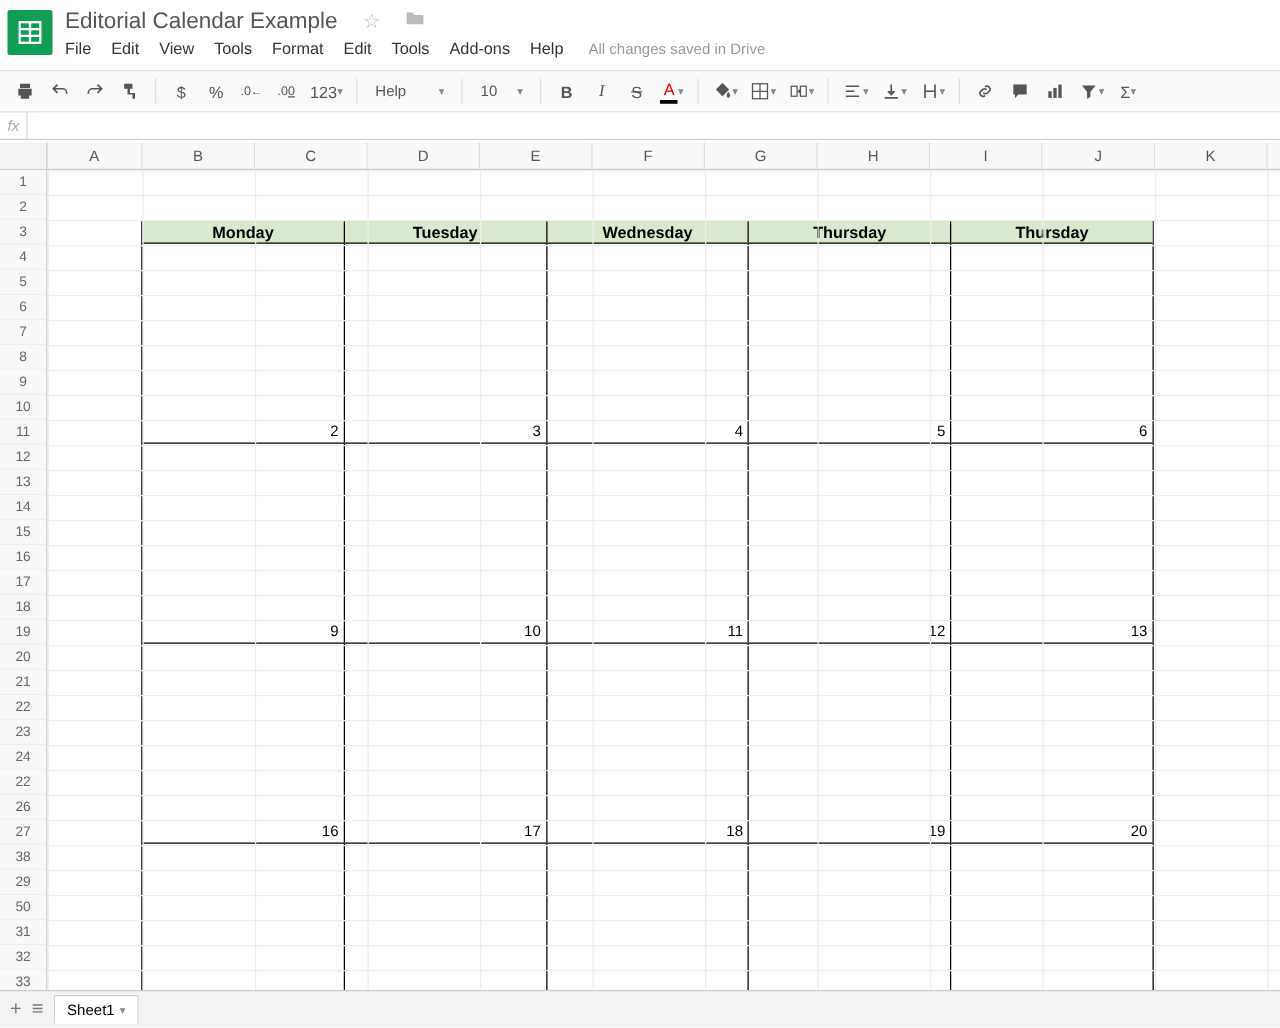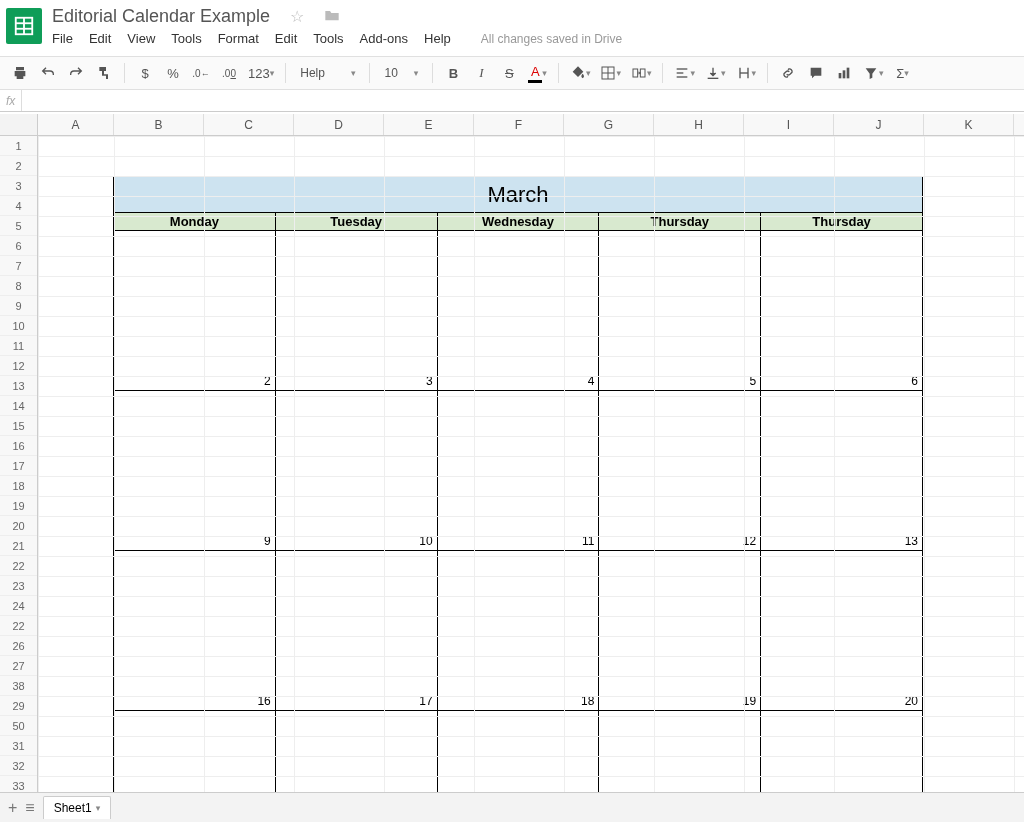--- a/index.html
+++ b/index.html
@@ -6,21 +6,21 @@
   html, body { width: 1024px; height: 822px; font-family: Arial, sans-serif; background: #fff; overflow: hidden; }
   .titlebar { display: flex; align-items: flex-start; padding: 6px 0 0 6px; height: 56px; }
   .logo { width: 36px; height: 36px; background: #0f9d58; border-radius: 2px; display:flex; align-items:center; justify-content:center; margin-right: 10px; margin-top:2px;}
   .logo svg { width: 22px; height: 22px; }
   .title-col { display:flex; flex-direction:column; }
   .doc-title-row { display:flex; align-items:center; gap:20px; }
   .doc-title { font-size: 18px; color: #555; font-weight: 400; }
   .star, .folder { color:#bbb; }
   .menubar { display:flex; gap:16px; font-size:13px; color:#333; margin-top:4px; align-items:center;}
   .menubar span { cursor:pointer; }
-  .status { color:#999; margin-left:14px; font-size:12px;}
+  .status { color:#999; margin-left:4px; font-size:12px;}
   .toolbar { height:34px; border-top:1px solid #e0e0e0; border-bottom:1px solid #e0e0e0; display:flex; align-items:center; padding:0 8px; gap:4px; background:#fafafa;}
   .tbtn { min-width:24px; height:24px; display:flex; align-items:center; justify-content:center; color:#555; font-size:13px; cursor:pointer; padding:0 3px;}
   .tbtn svg { width:16px; height:16px; }
   .sep { width:1px; height:20px; background:#ddd; margin:0 4px;}
   .font-sel, .size-sel { display:flex; align-items:center; gap:6px; padding:0 6px; font-size:12px; color:#555; cursor:pointer;}
   .dd { font-size:9px; color:#888; }
   .fxbar { height:22px; border-bottom:1px solid #ccc; display:flex; align-items:center; padding-left:6px; font-size:12px; color:#aaa; font-style:italic;}
   .fxbar .sepv { width:1px; height:100%; background:#ddd; margin:0 6px;}
   .fxbar input { border:none; outline:none; font-size:12px; height:100%; flex:1; }
   .sheet-area { position:absolute; top:114px; left:0; right:0; bottom:30px; overflow:hidden; }
@@ -267,21 +267,20 @@
         <div class="rh">38</div>
         <div class="rh">29</div>
         <div class="rh">50</div>
         <div class="rh">31</div>
         <div class="rh">32</div>
         <div class="rh">33</div>
       </div>
     <div class="cells" id="cells">
 
       <div class="cal" id="cal" style="left: 75px; width: 810px; top: 40px; height: 654px;">
-        <div class="cal-title" id="cal-title" style="height: 36px;">March</div>
         <div class="cal-days" id="cal-days" style="height: 18px;">
             <div class="cal-day">Monday</div>
             <div class="cal-day">Tuesday</div>
             <div class="cal-day">Wednesday</div>
             <div class="cal-day">Thursday</div>
             <div class="cal-day">Thursday</div>
           </div>
         <div id="cal-weeks">
             <div class="cal-row" style="height: 160px;">
               <div class="cal-cell">

